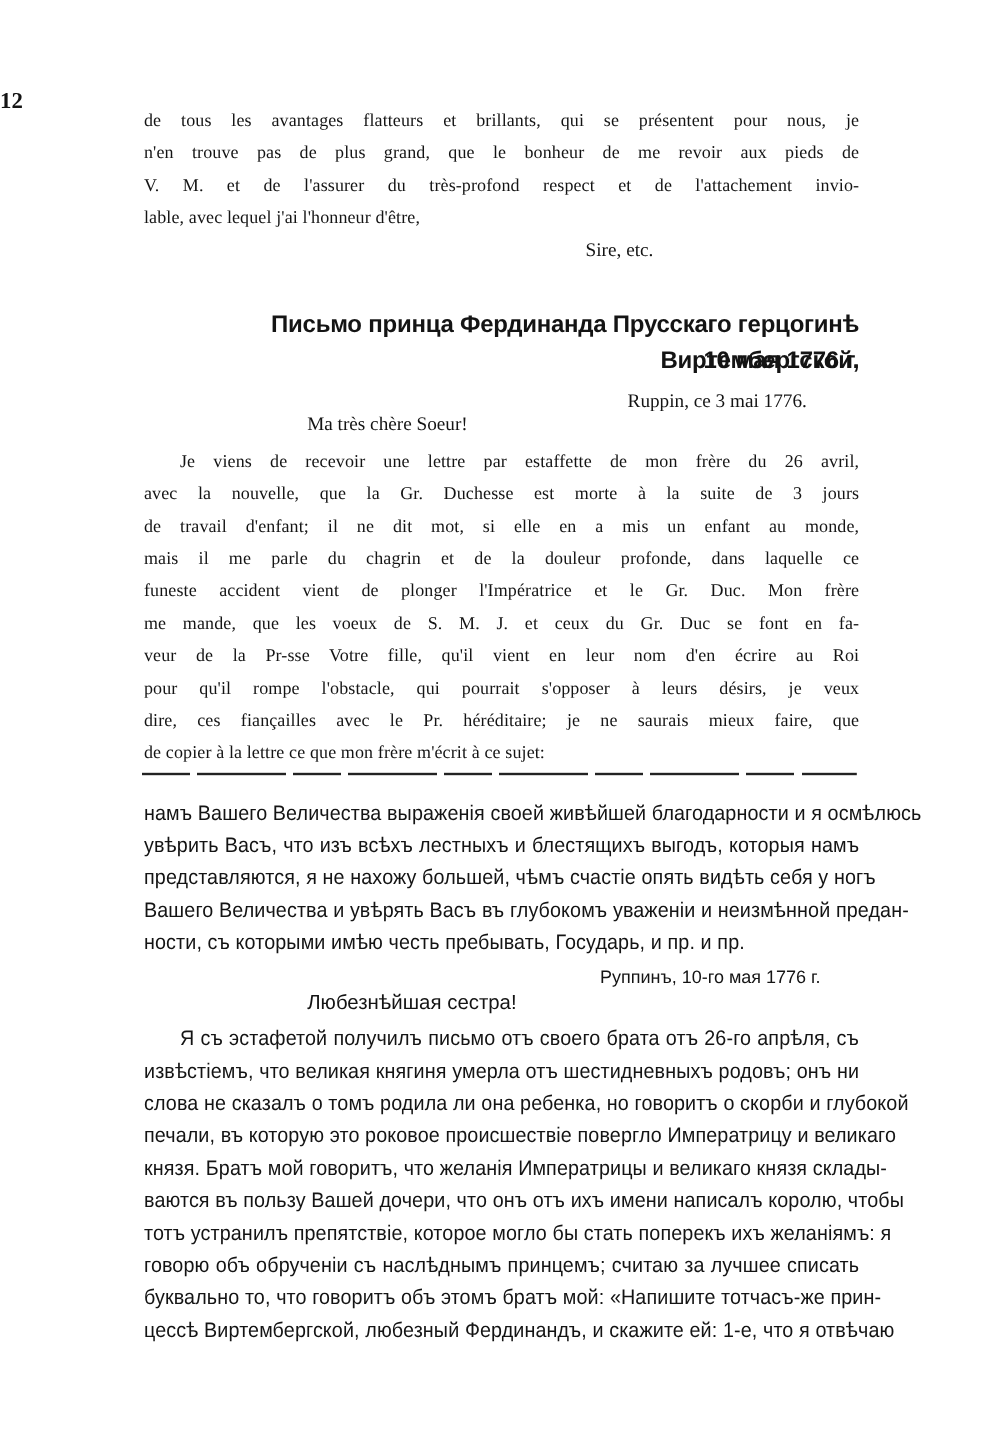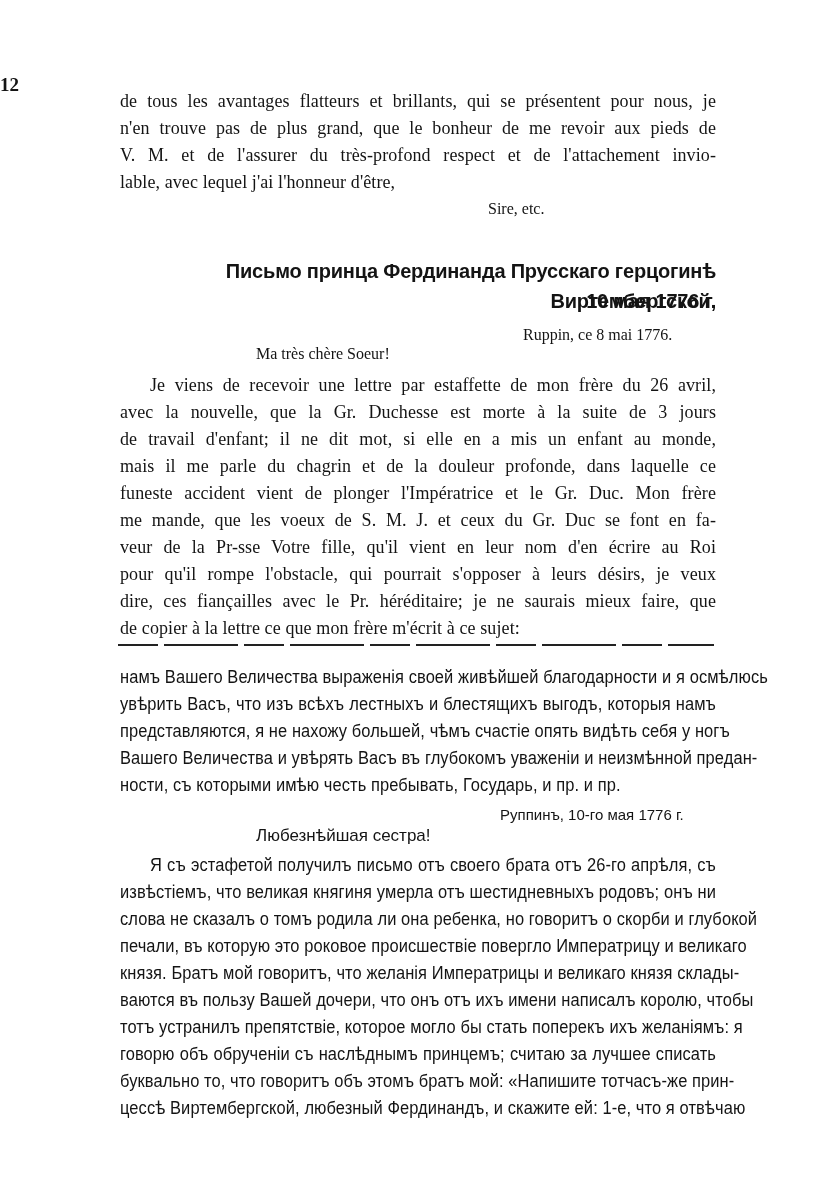--- a/index.html
+++ b/index.html
@@ -1,20 +1,20 @@
 <!DOCTYPE html>
 <html><head>
 <meta charset="utf-8">
 <style>
   html, body { margin: 0; padding: 0; background: #ffffff; }
   body { width: 838px; height: 1199px; position: relative; overflow: hidden;
          font-family: "Liberation Serif", "DejaVu Serif", serif; color: #141414; }
   .page-num { position: absolute; top: 44px; left: 0; width: 682px; text-align: left;
               font-size: 19px; font-weight: bold; margin-top: 30px; }
-  .ln { position: absolute; left: 120px; width: 596px; font-size: 18px; line-height: 27px;
+  .ln { position: absolute; left: 120px; width: 596px; font-size: 15px; line-height: 27px;
         white-space: nowrap; text-align: justify; text-align-last: justify; letter-spacing: 0.1px; }
   .ln.last { text-align-last: left; }
   .ln.ind { left: 150px; width: 566px; }
   .fr { font-family: "Liberation Serif", serif; }
   .ru { font-family: "Liberation Sans", "DejaVu Sans", sans-serif; font-stretch: condensed;
         font-size: 17.5px; transform: scaleX(0.94); transform-origin: left center; width: 634px; }
   .ru.ind { left: 150px; width: 602px; }
   .heading { position: absolute; left: 120px; width: 596px; text-align: right;
              font-family: "Liberation Sans", sans-serif; font-weight: bold; font-size: 20px;
              line-height: 30px; letter-spacing: -0.2px; }
@@ -33,21 +33,21 @@
   <div class="ln fr" style="top:115px">n'en trouve pas de plus grand, que le bonheur de me revoir aux pieds de</div>
   <div class="ln fr" style="top:142px">V. M. et de l'assurer du très-profond respect et de l'attachement invio-</div>
   <div class="ln fr last" style="top:169px">lable, avec lequel j'ai l'honneur d'être,</div>
   <div class="sign" style="top:195px; left:488px">Sire, etc.</div>
 </div>
 
 <div class="heading" style="top:256px">Письмо принца Фердинанда Прусскаго герцогинѣ Виртембергской,</div>
 <div class="heading" style="top:286px">10 мая 1776 г.</div>
 
 <div>
-  <div class="place" style="top:326px; left:523px">Ruppin, ce 8 mai 1776.</div>
+  <div class="place" style="top:326px; left:523px">Ruppin, ce 3 mai 1776.</div>
   <div class="sign" style="top:340px; left:256px">Ma très chère Soeur!</div>
   <div class="ln fr ind" style="top:372px">Je viens de recevoir une lettre par estaffette de mon frère du 26 avril,</div>
   <div class="ln fr" style="top:399px">avec la nouvelle, que la Gr. Duchesse est morte à la suite de 3 jours</div>
   <div class="ln fr" style="top:426px">de travail d'enfant; il ne dit mot, si elle en a mis un enfant au monde,</div>
   <div class="ln fr" style="top:453px">mais il me parle du chagrin et de la douleur profonde, dans laquelle ce</div>
   <div class="ln fr" style="top:480px">funeste accident vient de plonger l'Impératrice et le Gr. Duc. Mon frère</div>
   <div class="ln fr" style="top:507px">me mande, que les voeux de S. M. J. et ceux du Gr. Duc se font en fa-</div>
   <div class="ln fr" style="top:534px">veur de la Pr-sse Votre fille, qu'il vient en leur nom d'en écrire au Roi</div>
   <div class="ln fr" style="top:561px">pour qu'il rompe l'obstacle, qui pourrait s'opposer à leurs désirs, je veux</div>
   <div class="ln fr" style="top:588px">dire, ces fiançailles avec le Pr. héréditaire; je ne saurais mieux faire, que</div>

